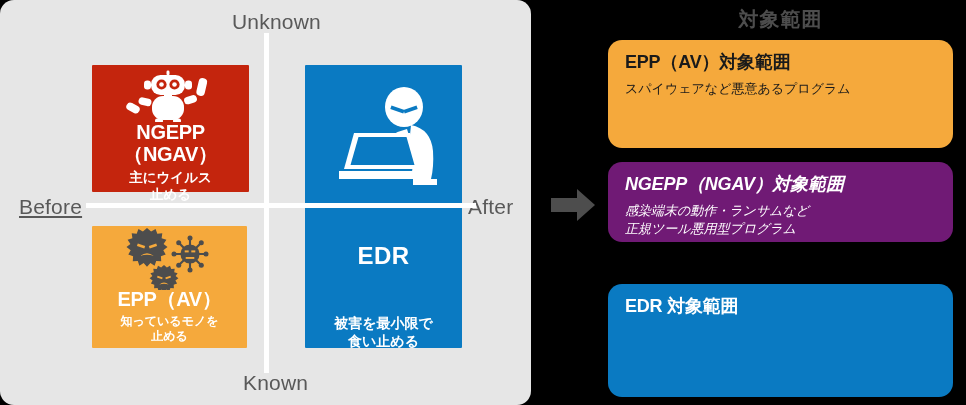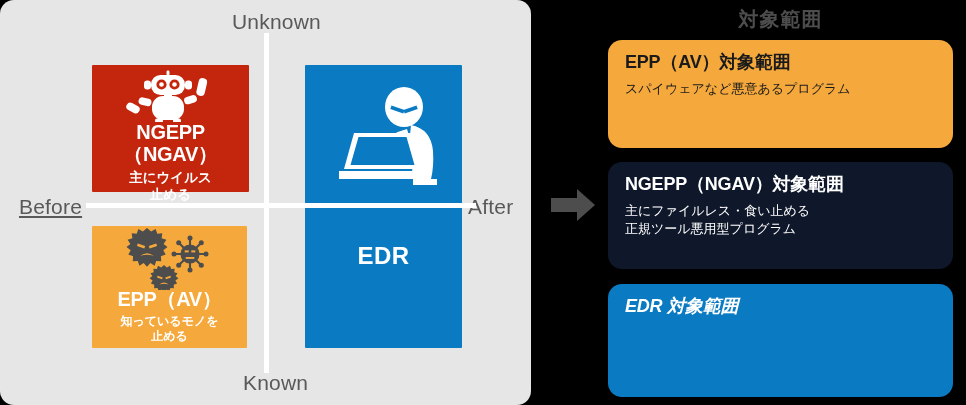--- a/index.html
+++ b/index.html
@@ -58,29 +58,29 @@
   #scope-panel{position:absolute;left:608px;top:0;width:345px;height:405px;}
   #scope-heading{
     position:absolute;left:0;top:6px;width:345px;text-align:center;
     color:#4d4d4d;font-size:20px;font-weight:bold;letter-spacing:1px;
   }
   .scope-card{
     position:absolute;left:0;width:345px;border-radius:14px;box-sizing:border-box;
     padding:12px 17px 10px 17px;
   }
   #card-epp{top:40px;height:108px;background:#f5a93c;}
-  #card-ngepp{top:162px;height:107px;background:#0f172a;}
+  #card-ngepp{top:162px;height:80px;background:#701a75;font-style:italic;}
   #card-edr{top:284px;height:113px;background:#0a7ac2;}
 
   .scope-title{font-weight:bold;font-size:18px;line-height:1.15;margin:0 0 7px 0;letter-spacing:-.2px;}
   .scope-body{font-size:13px;line-height:1.42;margin:0;font-weight:500;}
   #card-epp .scope-title{color:#1a1a1a;}
   #card-epp .scope-body{color:#1a1a1a;}
   #card-ngepp .scope-title,#card-ngepp .scope-body{color:#ffffff;}
-  #card-edr .scope-title,#card-edr .scope-body{color:#ffffff;font-style:italic;}
+  #card-edr .scope-title,#card-edr .scope-body{color:#ffffff;}
   #card-edr .scope-title{margin-bottom:3px;}
   #card-edr .scope-body{font-size:12.6px;line-height:1.38;}
   .scope-body span{display:block;}
 </style>
 </head>
 <body>
 
 <div id="stage">
 
   <div id="matrix-panel">
@@ -217,20 +217,24 @@
             <path d="M33,50 l56,0 l10,36 l-76,0 Z" fill="#ffffff"></path>
             <path d="M37.5,54 l48,0 l8,28 l-64,0 Z" fill="#0a7ac2"></path>
 
             <path d="M18,88 l84,0 l0,8 l-84,0 Z" rx="2"></path>
 
             <path d="M92,96 l24,0 l0,6 l-24,0 Z"></path>
           </g>
         </svg>
       </div>
       <div class="quad-title">EDR</div>
+      <div class="quad-sub">
+        <span>被害を最小限で</span><br>
+        <span>食い止める</span>
+      </div>
     </div>
 
     <div class="axis-line" id="axis-horizontal"></div>
   </div>
 
   <div id="arrow">
     <svg viewBox="0 0 44 34" width="44" height="34" aria-hidden="true">
       <path d="M0,10 L26,10 L26,1 L44,17 L26,33 L26,24 L0,24 Z" fill="#4d4d4d"></path>
     </svg>
   </div>
@@ -241,21 +245,21 @@
     <div class="scope-card" id="card-epp">
       <p class="scope-title">EPP（AV）対象範囲</p>
       <p class="scope-body">
         <span>スパイウェアなど悪意あるプログラム</span>
       </p>
     </div>
 
     <div class="scope-card" id="card-ngepp">
       <p class="scope-title">NGEPP（NGAV）対象範囲</p>
       <p class="scope-body">
-        <span>主にファイルレス・食い止める</span>
+        <span>感染端末の動作・ランサムなど</span>
         <span>正規ツール悪用型プログラム</span>
       </p>
     </div>
 
     <div class="scope-card" id="card-edr">
       <p class="scope-title">EDR 対象範囲</p>
     </div>
   </div>
 
 </div>

